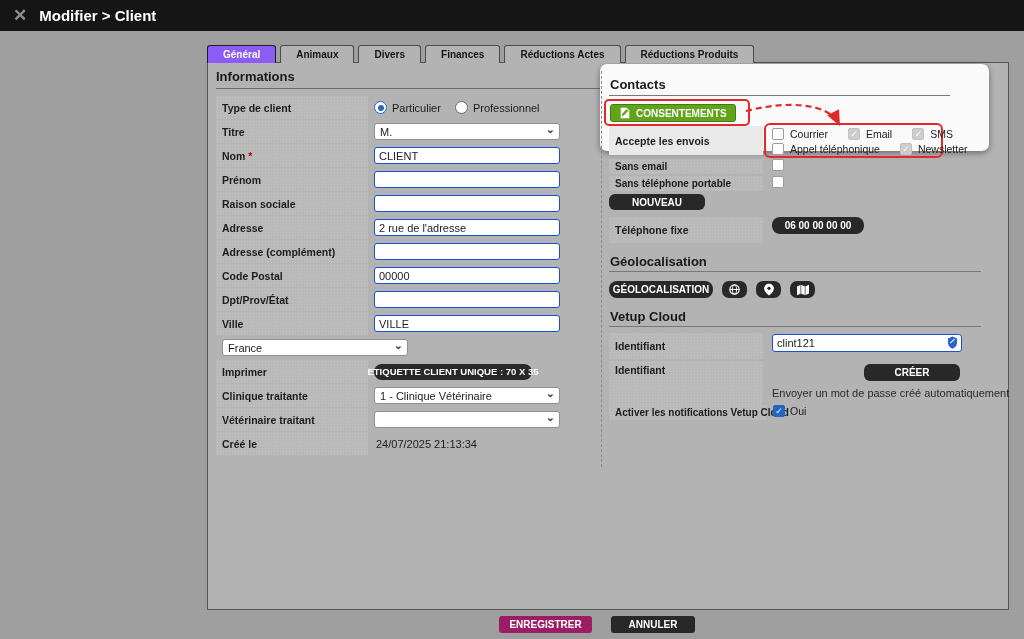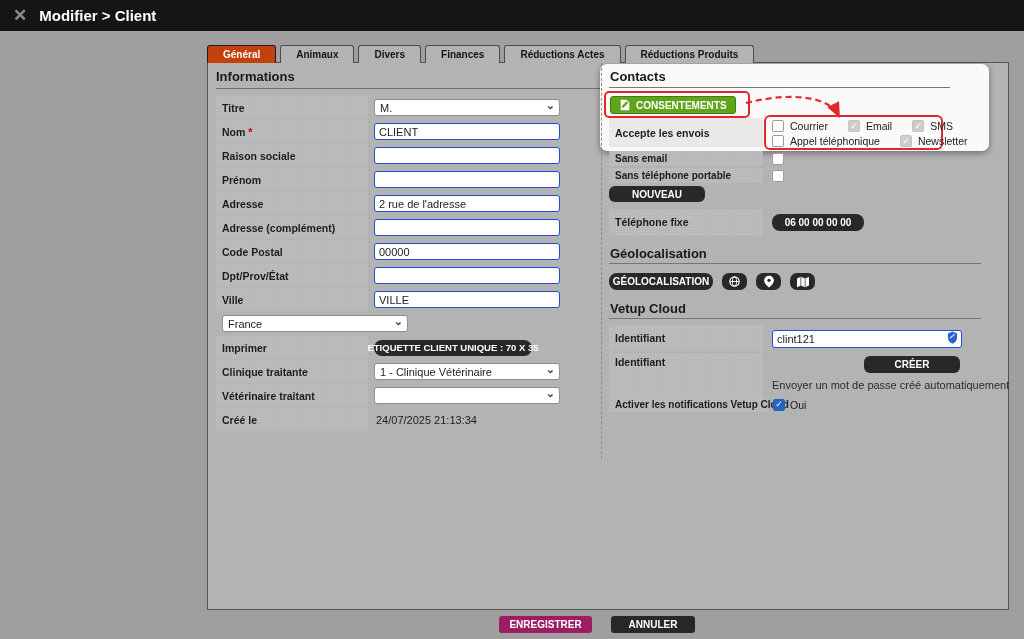--- a/index.html
+++ b/index.html
@@ -12,21 +12,21 @@
   }
   
   .titlebar{position:absolute;left:0;top:0;width:1024px;height:31px;background:#151515;display:flex;align-items:center;}
   .close-x{color:#8d8d8d;font-size:17px;font-weight:bold;margin-left:13px;cursor:pointer;line-height:1;}
   .win-title{color:#ffffff;font-size:15px;font-weight:bold;margin-left:12px;}
 
   
   .tabs{position:absolute;left:207px;top:45px;height:18px;display:flex;gap:4px;z-index:3;}
   .tab{height:18px;padding:0 15px;display:flex;align-items:center;font-size:10px;font-weight:bold;
        background:#b3b3b3;border:1px solid #4c4c4c;border-bottom:none;border-radius:3px 3px 0 0;color:#141414;cursor:pointer;white-space:nowrap;}
-  .tab.active{background:#c2410c;color:#fff;border-color:#1c1c1c;}
+  .tab.active{background:#8b5cf6;color:#fff;border-color:#1c1c1c;}
 
   
   .panel{position:absolute;left:207px;top:62px;width:802px;height:548px;background:#b3b3b3;border:1px solid #555;}
   .sec-head{font-size:13px;font-weight:bold;color:#191919;}
   .sec-hr{height:1px;background:#6f6f6f;margin-top:4px;}
 
   
   .left-col{position:absolute;left:8px;top:6px;width:384px;}
   .left-col .sec-hr{margin-bottom:7px;}
   .frow{display:flex;align-items:stretch;height:23px;margin-bottom:1px;}
@@ -48,42 +48,42 @@
   .radio .dot{display:none;position:absolute;left:2.5px;top:2.5px;width:6px;height:6px;border-radius:50%;background:#2766c0;}
   .radio.sel-r .dot{display:block;}
 
   
   .dkbtn{background:#282828;color:#fff;border:none;border-radius:8px;font-family:"Liberation Sans",sans-serif;
          font-size:10px;font-weight:bold;height:16px;display:flex;align-items:center;justify-content:center;cursor:pointer;white-space:nowrap;}
 
   
   .contacts-hl{position:absolute;left:392px;top:1px;width:389px;height:87px;background:#fafafa;border-radius:7px;
                box-shadow:0 2px 6px rgba(0,0,0,.4);z-index:1;}
-  .right-col{position:absolute;left:393px;top:0;width:407px;height:396px;border-left:1px dashed #8b8b8b;z-index:2;}
+  .right-col{position:absolute;left:393px;top:8px;width:407px;height:396px;border-left:1px dashed #8b8b8b;z-index:2;}
   .rc{position:absolute;}
   .rlabel{background:#b9b9b9;background-image:radial-gradient(circle,#c3c3c3 1px,transparent 1px);background-size:3px 3px;
           font-size:10.5px;font-weight:bold;color:#1c1c1c;display:flex;align-items:center;padding-left:6px;white-space:nowrap;}
   #c-head{top:6px;left:8px;}
   #c-hr{top:24px;left:7px;width:341px;height:1px;background:#777;}
   #consent-annot{top:28px;left:2px;width:146px;height:27px;border:2px solid #e3282c;border-radius:5px;}
   #consent-btn{top:33px;left:8px;height:18px;padding:0 8px;background:#61a41c;border:1px solid #3f7d10;border-radius:3px;
                color:#fff;font-size:10px;font-weight:bold;display:flex;align-items:center;gap:5px;cursor:pointer;}
   #arrow-svg{top:28px;left:138px;pointer-events:none;}
   #cb-annot{top:52px;left:162px;width:179px;height:35px;border:2px solid #e3282c;border-radius:6px;}
   #accepte-cell{top:55px;left:7px;width:154px;height:29px;background:#e9e9e9;background-image:none;}
   #cb-lines{top:56px;left:170px;display:flex;flex-direction:column;gap:1px;}
   .cline{display:flex;align-items:center;gap:6px;height:14px;font-size:10.5px;color:#222;}
   .cline .gap{width:8px;}
   .cb{width:12px;height:12px;border:1px solid #9c9c9c;border-radius:2px;background:#fff;display:flex;align-items:center;justify-content:center;
       font-size:9px;color:#fff;cursor:pointer;flex:0 0 auto;}
   .cb .tick{display:none;line-height:1;}
   .cb.checked{background:#cdcdcd;border-color:#c2c2c2;}
   .cb.checked .tick{display:block;}
   .cb.blue.checked{background:#2766c0;border-color:#2064c4;}
-  .rrow{position:absolute;left:7px;display:flex;align-items:center;}
+  .rrow{position:absolute;left:7px;display:flex;align-items:flex-start;}
   #sans-email{top:88px;} #sans-tel{top:105px;}
   #sans-email .rlabel,#sans-tel .rlabel{width:154px;height:15px;font-size:10px;}
   #sans-email .cb,#sans-tel .cb{margin-left:9px;}
   #nouveau{top:123px;left:7px;width:96px;height:16px;border-radius:6px;}
   #telfixe{top:146px;}
   #telfixe .rlabel{width:154px;height:26px;}
   #telfixe .dkbtn{margin-left:9px;width:92px;height:17px;}
   #geo-head{top:183px;left:8px;}
   #geo-hr{top:200px;left:7px;width:372px;height:1px;background:#777;}
   #geo-row{top:210px;left:7px;display:flex;align-items:center;}
@@ -130,20 +130,37 @@
   <div class="tab">Réductions Actes</div>
   <div class="tab">Réductions Produits</div>
 </div>
 
 <div class="panel">
 
   <div class="left-col">
     <div class="sec-head">Informations</div>
     <div class="sec-hr"></div>
 
+    <div class="frow">
+      <div class="flabel">
+          <span>Type de client</span>
+        </div>
+      <div class="fctrl radio-group">
+        <span class="radio-opt">
+          <span class="radio sel-r">
+              <span class="dot"></span>
+            </span>
+          <span>Particulier</span>
+        </span>
+        <span class="radio-opt">
+          <span class="radio"></span>
+          <span>Professionnel</span>
+        </span>
+      </div>
+    </div>
 
     <div class="frow">
       <div class="flabel">
           <span>Titre</span>
         </div>
       <div class="fctrl">
           <div class="sel">
             <span>M.</span>
             <span class="chev">⌄</span>
           </div>
@@ -155,30 +172,30 @@
           <span>Nom</span>
           <span class="req">*</span>
         </div>
       <div class="fctrl">
           <input class="tinput" value="CLIENT" style="">
         </div>
     </div>
 
     <div class="frow">
       <div class="flabel">
+          <span>Prénom</span>
+        </div>
+      <div class="fctrl">
+          <input class="tinput" value="" style="">
+        </div>
+    </div>
+
+    <div class="frow">
+      <div class="flabel">
           <span>Raison sociale</span>
-        </div>
-      <div class="fctrl">
-          <input class="tinput" value="" style="">
-        </div>
-    </div>
-
-    <div class="frow">
-      <div class="flabel">
-          <span>Prénom</span>
         </div>
       <div class="fctrl">
           <input class="tinput" value="" style="">
         </div>
     </div>
 
     <div class="frow">
       <div class="flabel">
           <span>Adresse</span>
         </div>

